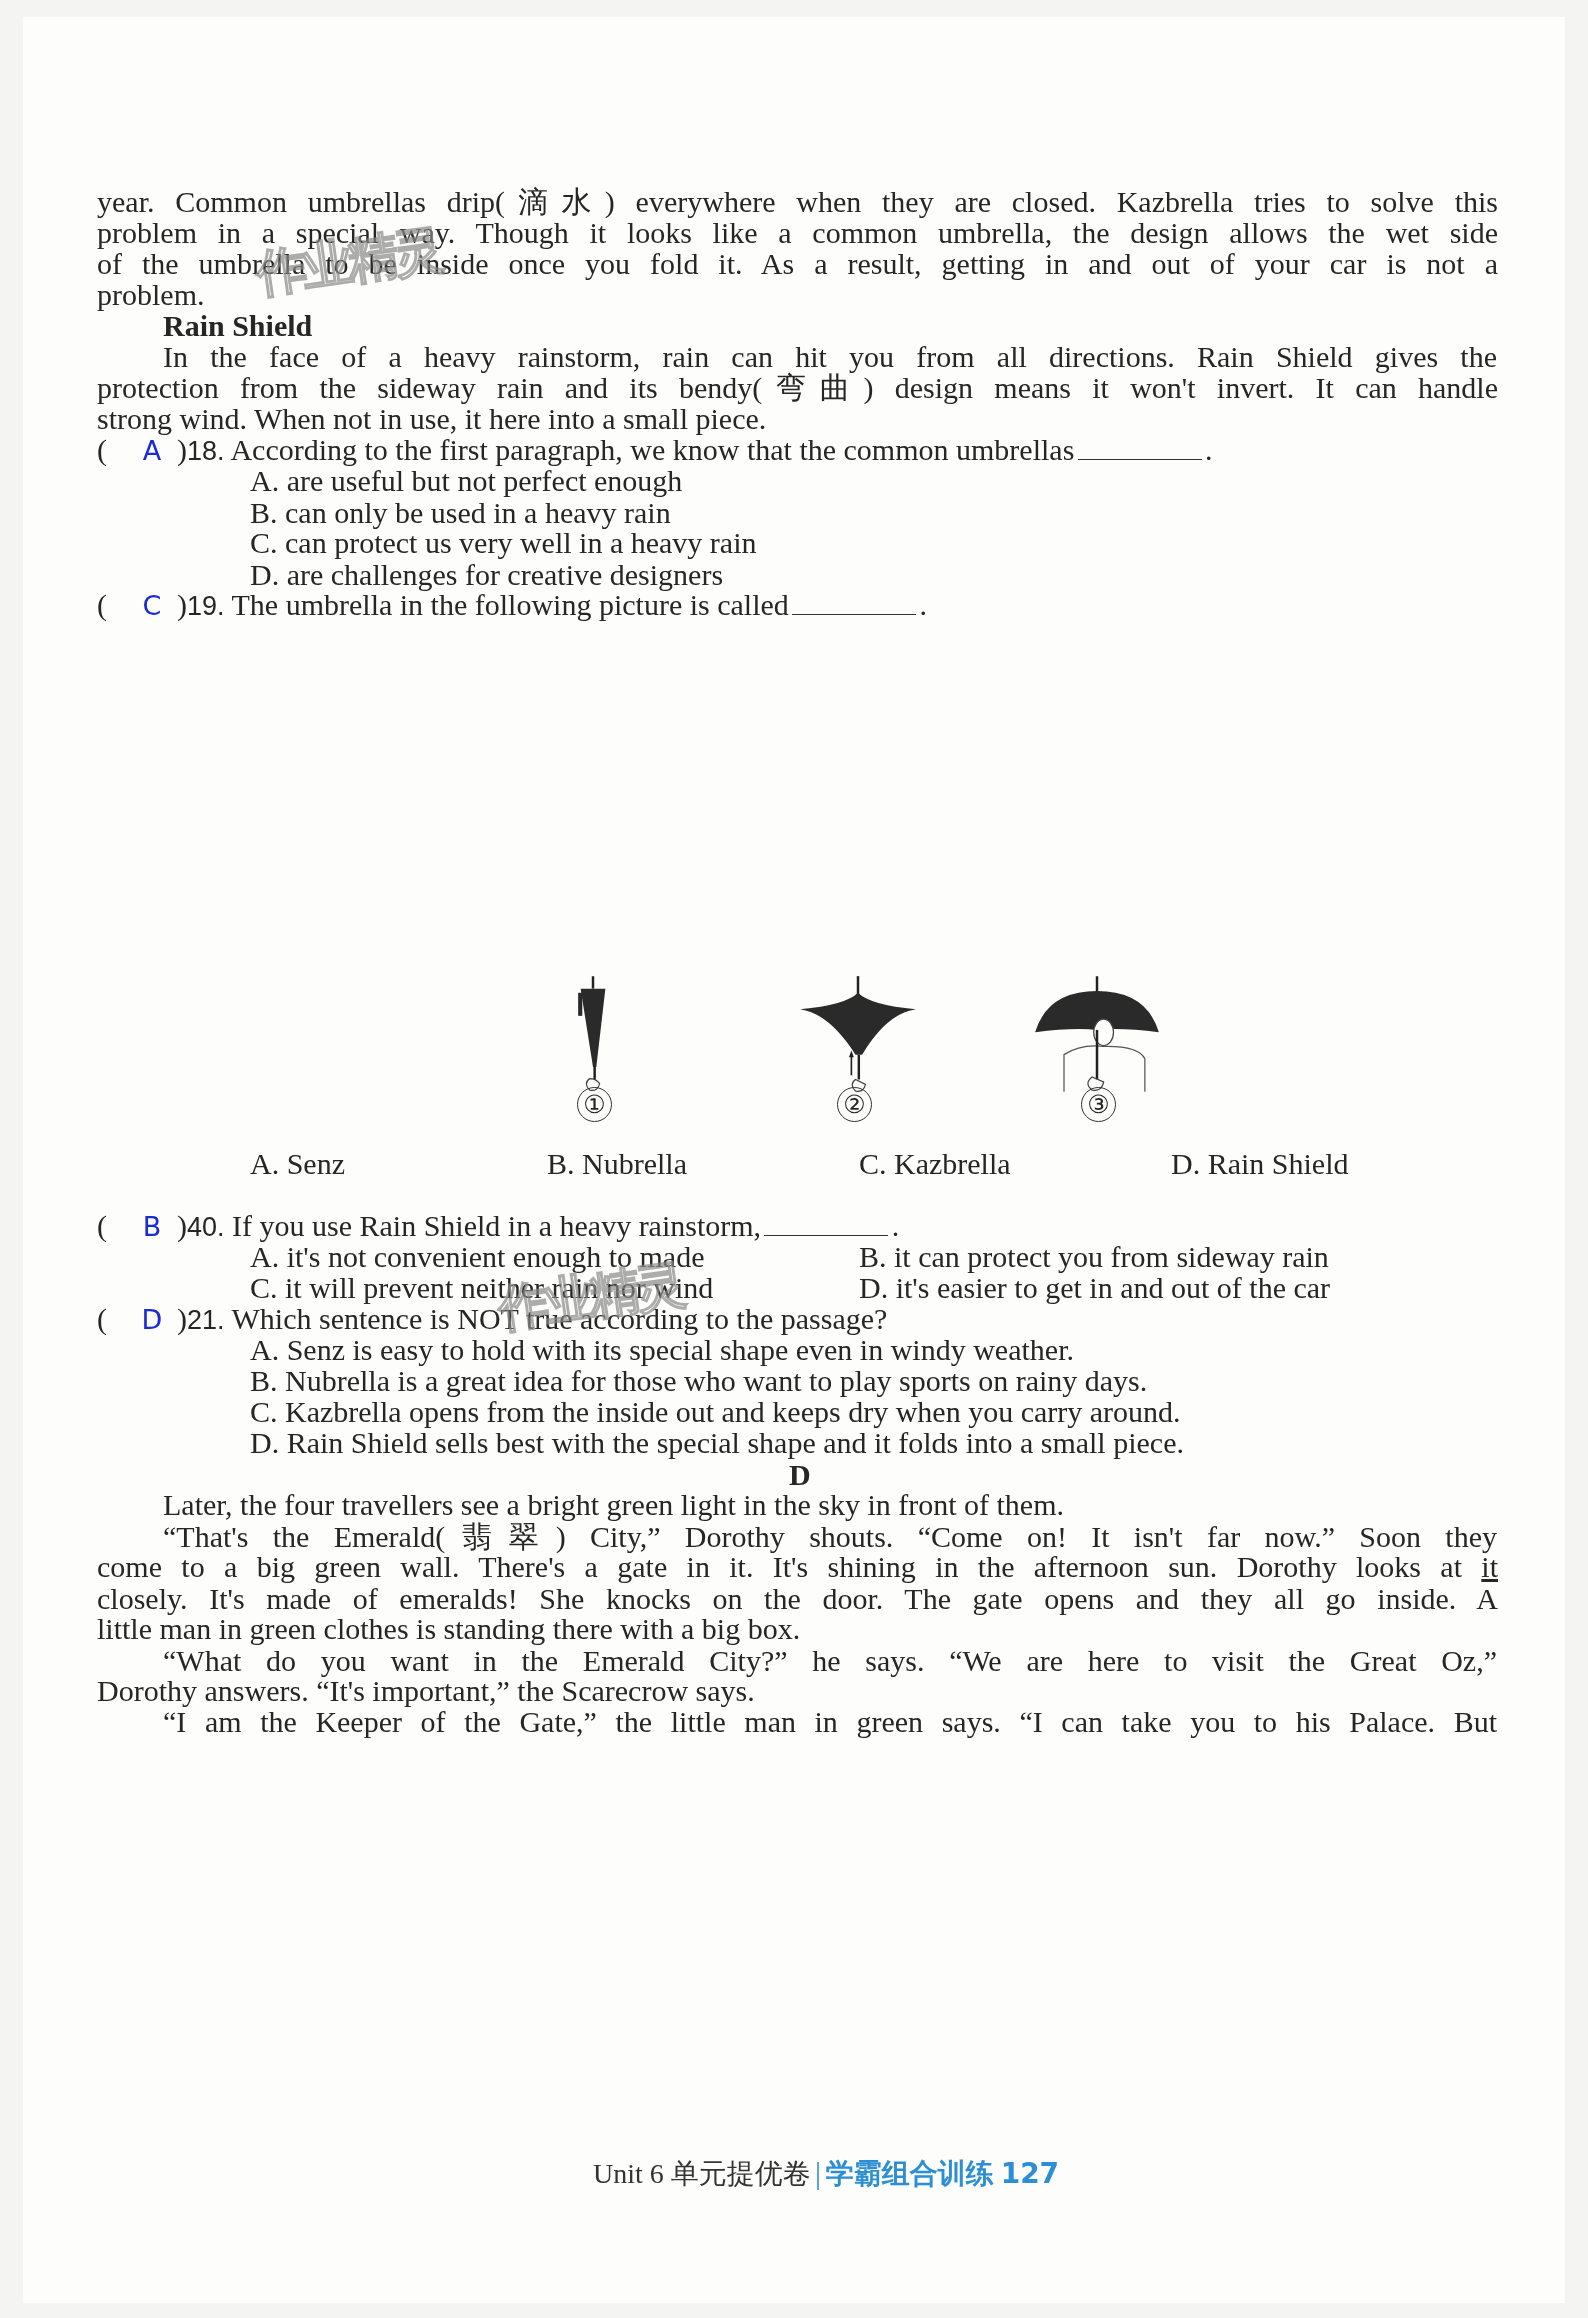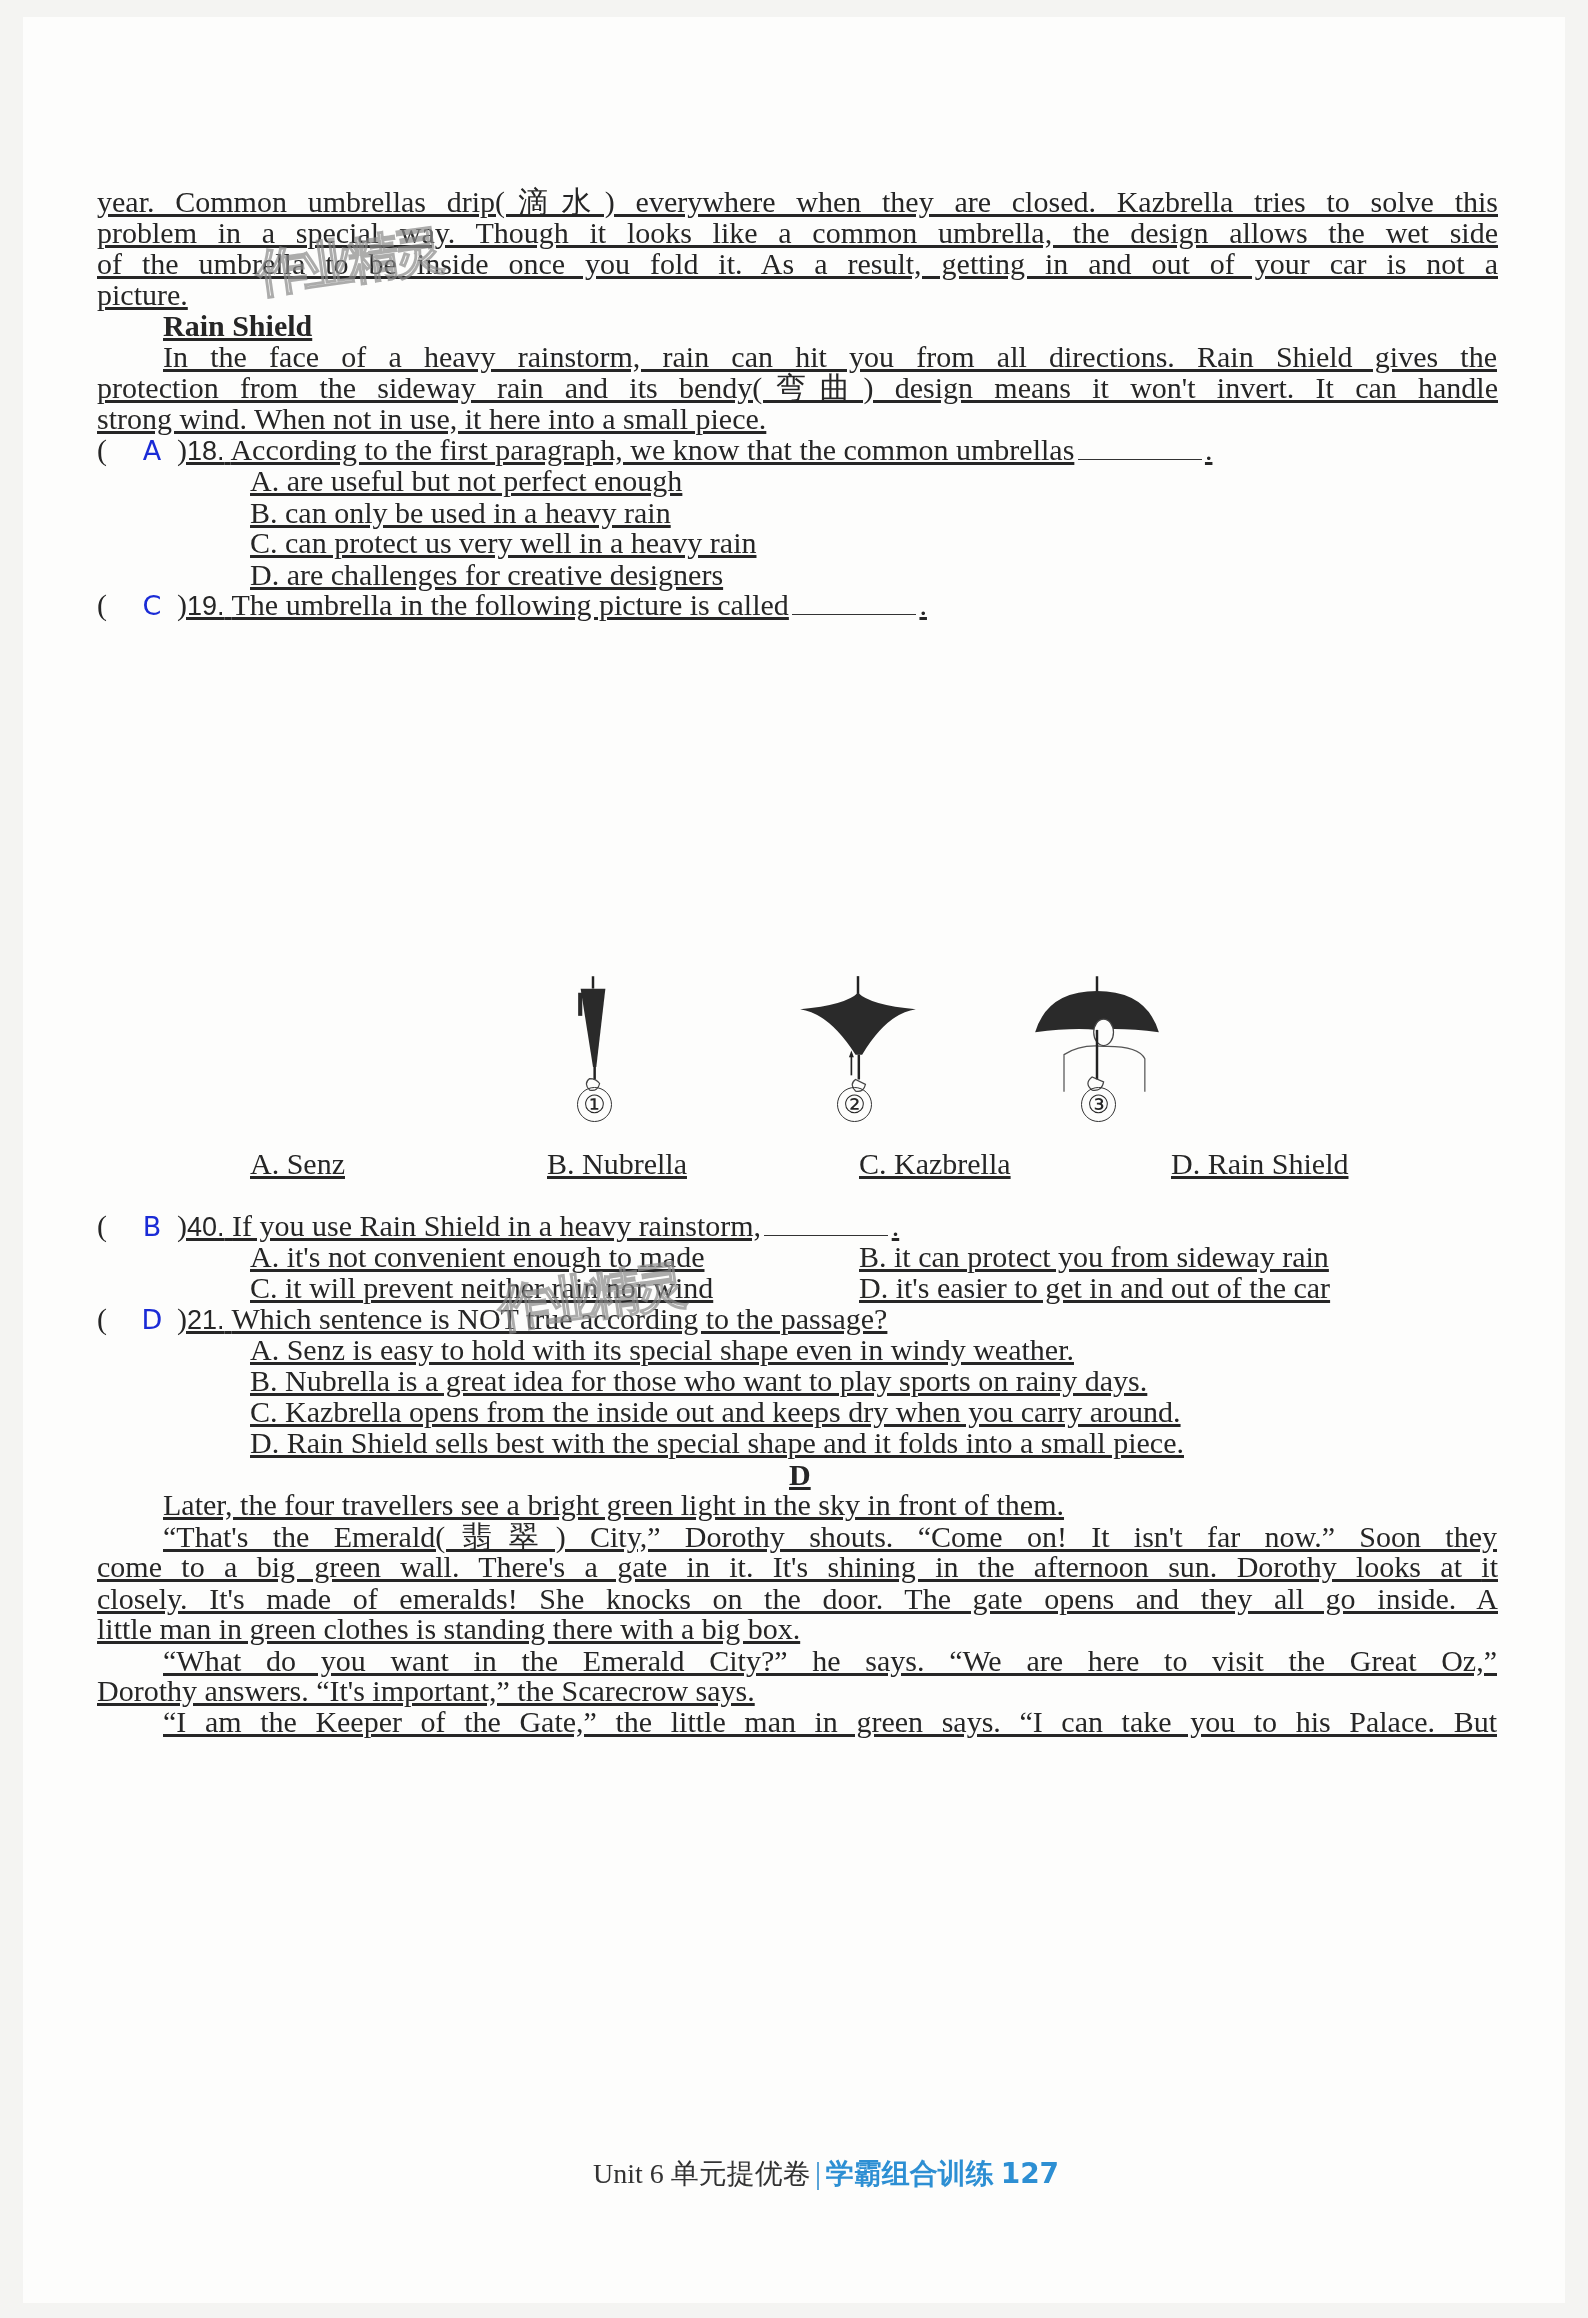--- a/index.html
+++ b/index.html
@@ -1,20 +1,20 @@
 <!DOCTYPE html>
 <html style="font-size:13.2px"><head>
 <meta charset="utf-8">
 <style>
   html, body { margin: 0; padding: 0; background: #f4f4f2; }
   body { width: 1588px; height: 2319px; position: relative; overflow: hidden;
          font-family: "Liberation Serif", "DejaVu Serif", serif; color: #262626; }
   .page { position: absolute; left: 23px; top: 16.5px; width: 1542px; height: 2286px; background: #fdfdfc; }
   .content { position: absolute; left: 74px; top: 0; width: 1401px; }
-  .line { position: absolute; left: 0; font-size: 30px; line-height: 38px; white-space: nowrap; text-decoration: underline; }
+  .line { position: absolute; left: 0; font-size: 30px; line-height: 38px; white-space: nowrap; }
   .just { width: 1401px; text-align: justify; text-align-last: justify; }
   .indent { left: 66px; }
   .indent.just { width: 1334px; }
   .heading { font-weight: bold; left: 66px; }
   .sec-d { font-weight: bold; left: 692px; }
   .q { left: 0; }
   .paren { display: inline-block; width: 30px; }
   .ans { color: #1a2bd6; font-family: "DejaVu Sans", sans-serif; font-size: 27px; display: inline-block; width: 50px; text-align: center; }
   .qnum { font-family: "Liberation Sans", sans-serif; font-size: 27px; }
   .blank { display: inline-block; width: 124px; border-bottom: 1.7px solid #333; height: 25px; vertical-align: baseline; margin: 0 3.3px; }
@@ -33,21 +33,21 @@
 </style>
 </head>
 <body>
 
 <div class="page">
   <div class="content">
 
     <div class="line just" style="top:166px">year. Common umbrellas drip(滴水) everywhere when they are closed. Kazbrella tries to solve this</div>
     <div class="line just" style="top:197px">problem in a special way. Though it looks like a common umbrella, the design allows the wet side</div>
     <div class="line just" style="top:228px">of the umbrella to be inside once you fold it. As a result, getting in and out of your car is not a</div>
-    <div class="line" style="top:259px">picture.</div>
+    <div class="line" style="top:259px">problem.</div>
 
     <div class="line heading" style="top:290px">Rain Shield</div>
     <div class="line indent just" style="top:321px">In the face of a heavy rainstorm, rain can hit you from all directions. Rain Shield gives the</div>
     <div class="line just" style="top:352px">protection from the sideway rain and its bendy(弯曲) design means it won't invert. It can handle</div>
     <div class="line" style="top:383px">strong wind. When not in use, it here into a small piece.</div>
 
     <div class="line q" style="top:414px">
       <span class="paren">(</span><span class="ans">A</span><span>)</span><span class="qnum">18.</span>
       <span>According to the first paragraph, we know that the common umbrellas</span><span class="blank"></span>.
     </div>

